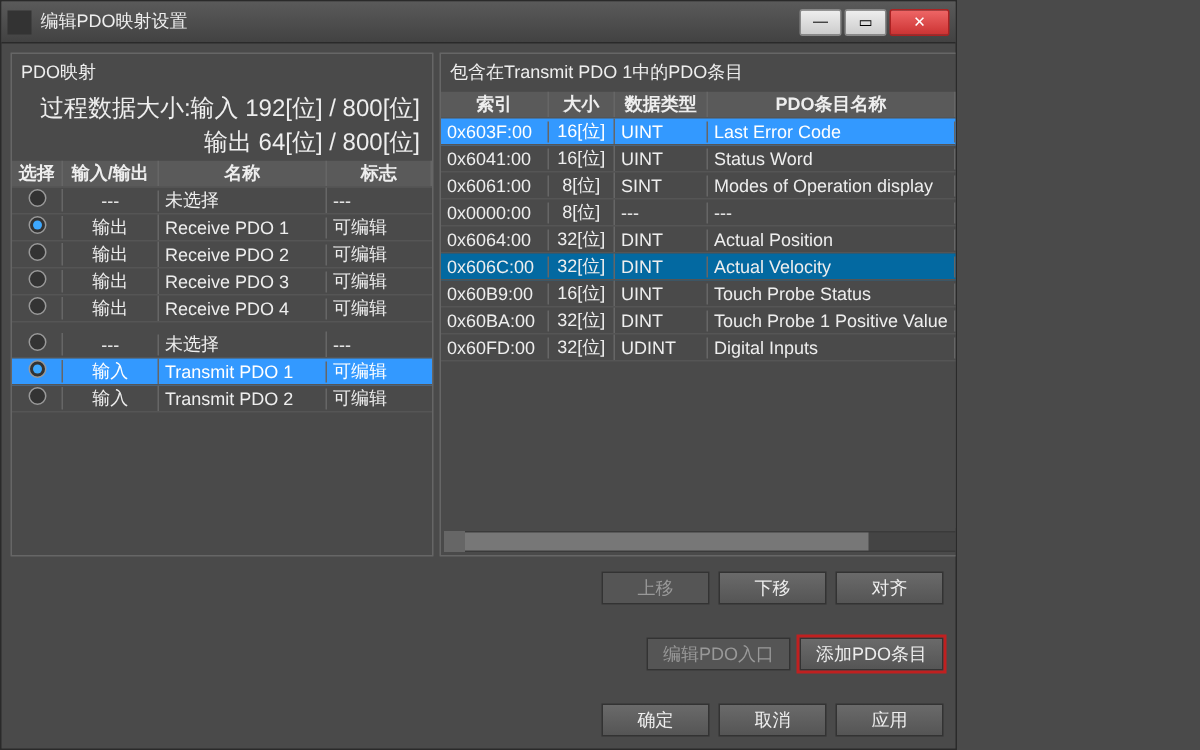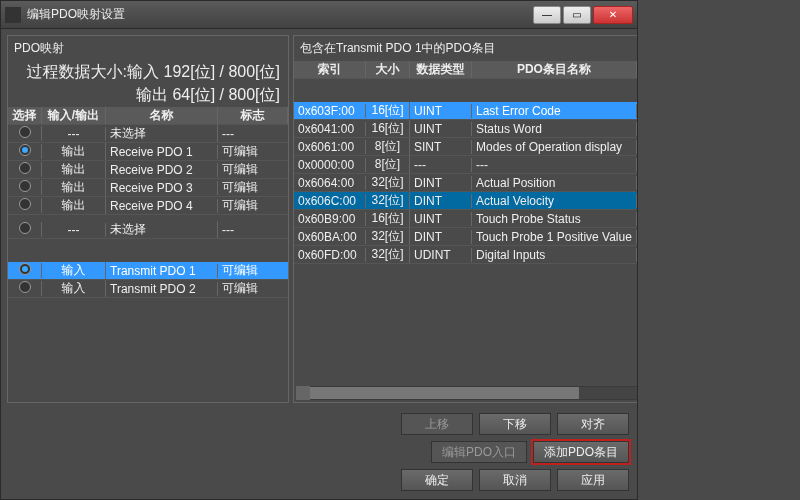--- a/index.html
+++ b/index.html
@@ -18,28 +18,28 @@
 .pane-title { color: #eee; padding: 4px 6px; font-size: 12px; }
 .stat-line { color: #eee; font-size: 16px; text-align: right; padding: 1px 8px; }
 .grid { flex: 1; overflow: auto; background: #4a4a4a; }
 .grid-row { display: flex; height: 18px; align-items: center; border-bottom: 1px solid #555; }
 .grid-hdr { background: #5a5a5a; color: #eee; font-weight: bold; }
 .grid-hdr .cell { border-right: 1px solid #666; text-align: center; }
 .cell { padding: 0 4px; color: #eee; overflow: hidden; white-space: nowrap; text-overflow: ellipsis; }
 .cell.br { border-right: 1px solid #666; }
 .radio { width: 12px; height: 12px; border: 1px solid #999; border-radius: 50%; background: #333; display: inline-block; position: relative; }
 .radio.sel::after { content: ""; position: absolute; inset: 2px; background: #3da8ff; border-radius: 50%; }
-.row-sel { background: #3399ff !important; margin-top: 23px; }
+.row-sel { background: #3399ff !important; }
 .row-sel .cell { color: #fff; }
 .row-hl { background: #0369a1; }
 .scrollbar-h { height: 14px; background: #3a3a3a; display: flex; align-items: center; margin: 2px; }
 .scroll-btn { width: 14px; height: 14px; background: #666; }
 .scroll-track { flex: 1; height: 12px; background: #444; position: relative; }
 .scroll-thumb { position: absolute; left: 0; width: 78%; height: 100%; background: #777; }
-.footer { padding: 4px 8px 8px; display: flex; flex-direction: column; gap: 6px; align-items: flex-end; }
+.footer { padding: 4px 8px 8px; display: flex; flex-direction: column; gap: 22px; align-items: flex-end; }
 .btn-row { display: flex; gap: 6px; }
 .btn { min-width: 72px; height: 22px; background: linear-gradient(#6a6a6a,#555); border: 1px solid #333; color: #eee; display: flex; align-items: center; justify-content: center; cursor: pointer; font-size: 12px; padding: 0 8px; }
 .btn.disabled { color: #999; background: #555; }
 .btn.highlight { outline: 2px solid #c02020; outline-offset: 0; }
 
 .l-c1{width:34px;text-align:center}.l-c2{width:64px;text-align:center}.l-c3{width:112px}.l-c4{width:70px}
 
 .r-c1{width:72px}.r-c2{width:44px;text-align:center}.r-c3{width:62px}.r-c4{flex:1}.r-c5{width:34px}
 </style>
 </head>

